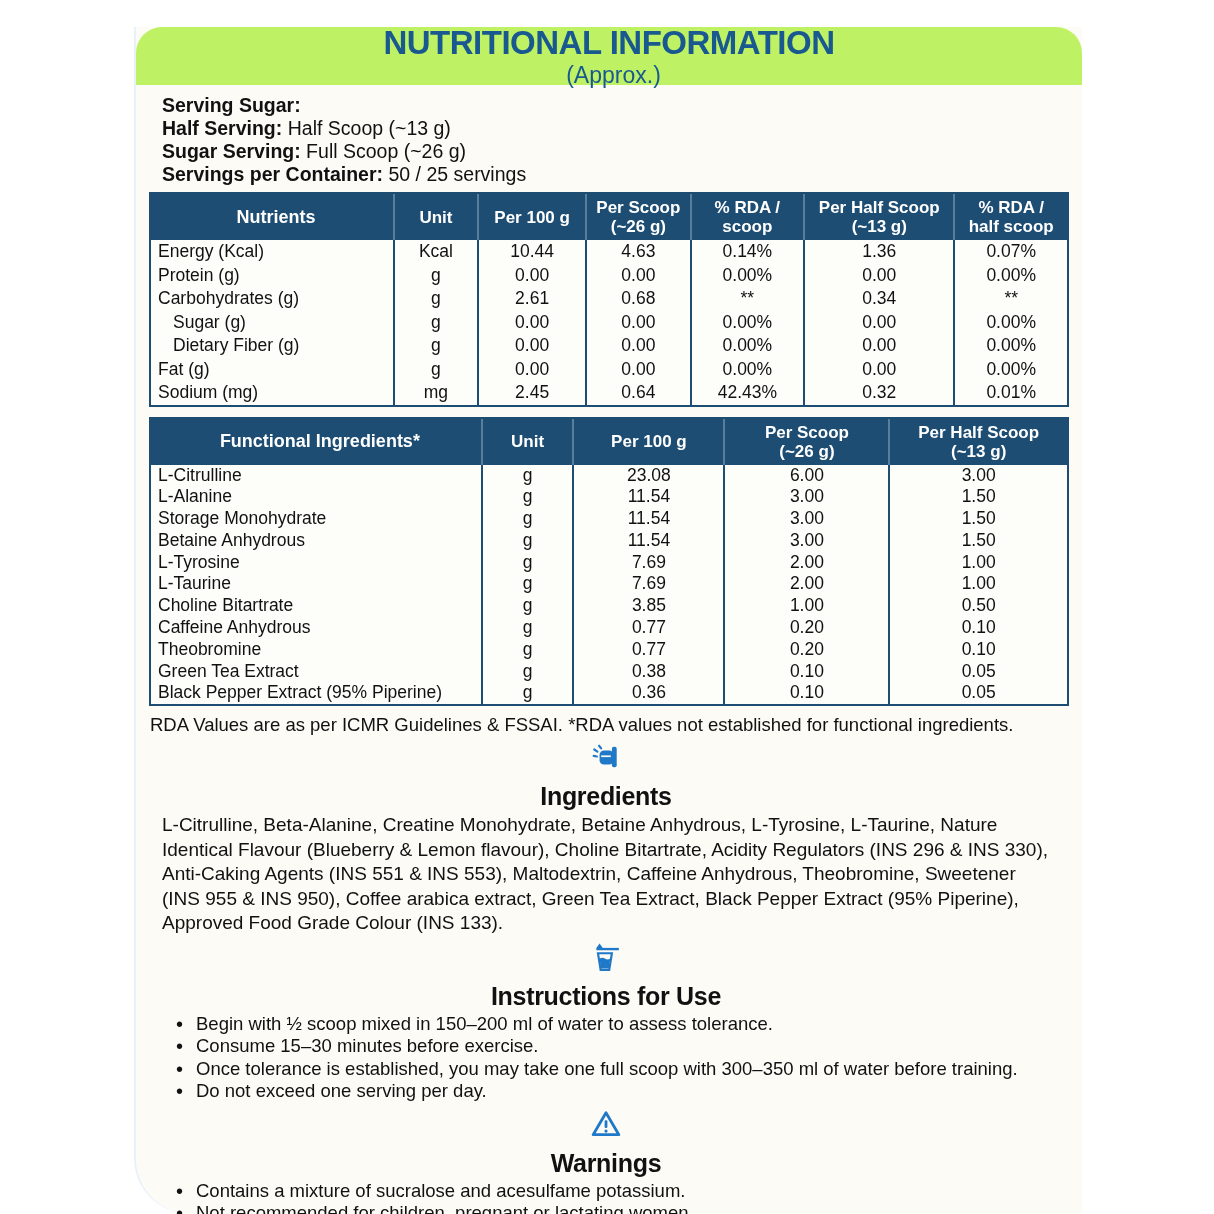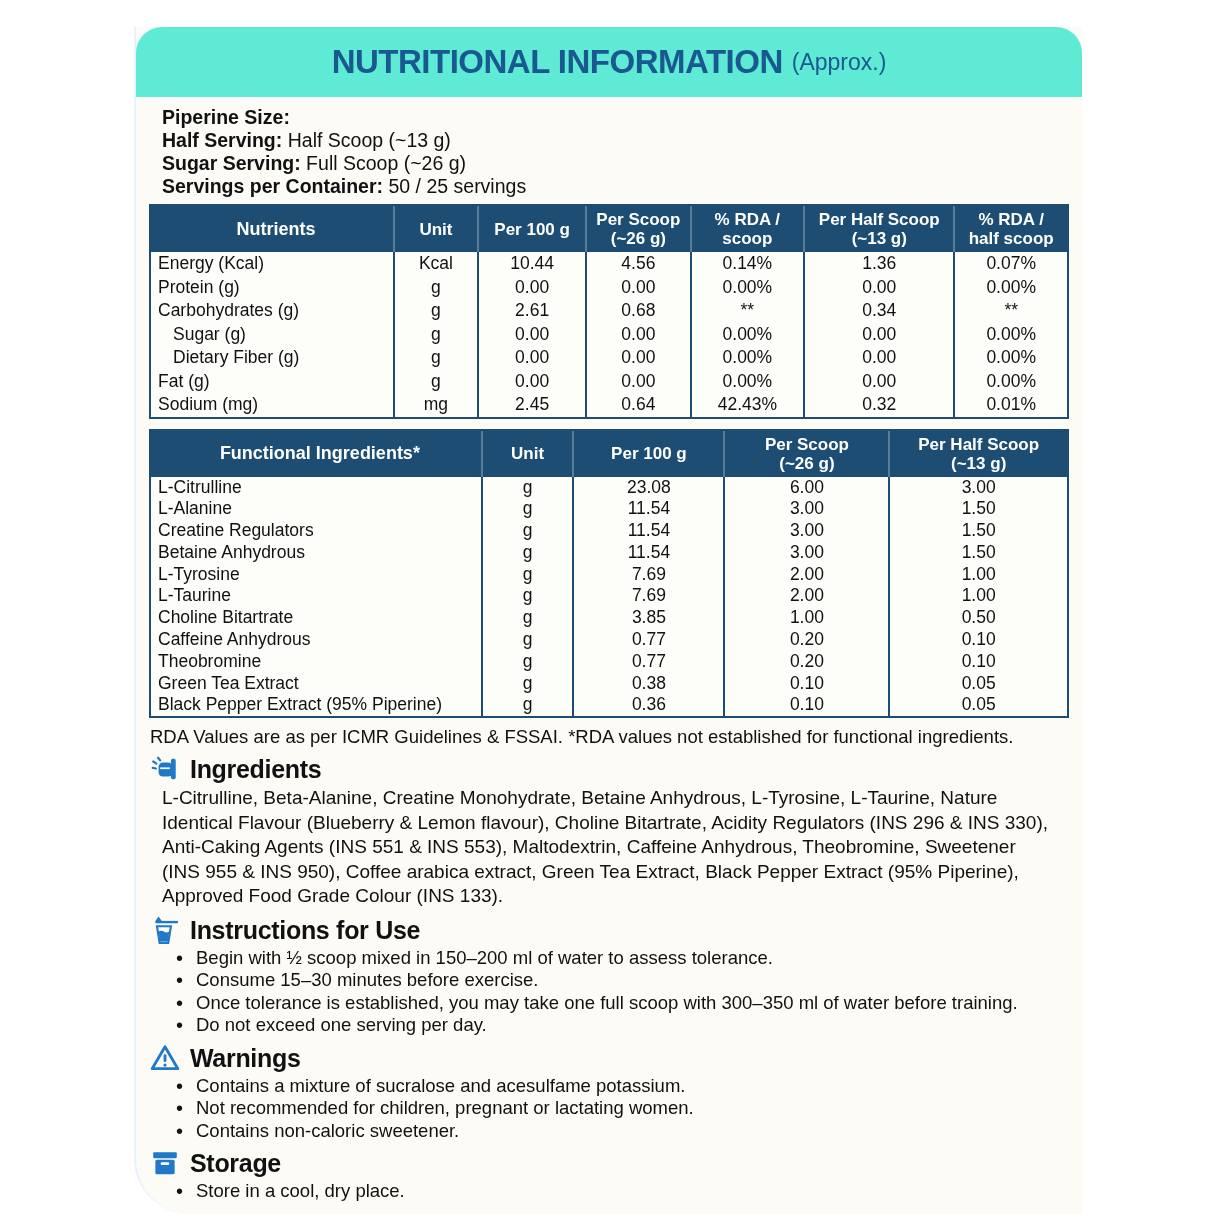--- a/index.html
+++ b/index.html
@@ -1,58 +1,58 @@
 <!DOCTYPE html>
 <html><head>
 <meta charset="utf-8">
 <style>
   html,body{margin:0;padding:0;background:#ffffff;width:1214px;height:1214px;overflow:hidden;
     font-family:"Liberation Sans", sans-serif;color:#111;}
   .card{position:absolute;left:134px;top:27px;width:946px;height:1187px;background:#fcfbf6;
     border-left:2px solid #e8f2fa;border-bottom-left-radius:56px;}
-  .title-band{background:#5eead4;border-radius:26px 26px 0 0;height:70px;display:flex;
-    align-items:center;justify-content:center;}
+  .title-band{background:#bef264;border-radius:26px 26px 0 0;height:58px;display:flex;
+    align-items:center;justify-content:center;flex-direction:column;}
   .title-band .t-main{font-weight:bold;font-size:33px;color:#19598f;letter-spacing:-0.5px;}
   .title-band .t-suffix{font-weight:normal;font-size:23px;color:#19598f;margin-left:9px;}
   .serving{margin:9px 24px 6px 26px;font-size:19.5px;line-height:23px;}
   .serving b{font-weight:bold;}
   .tbl-wrap{margin:0 13px;}
   table{width:100%;border-collapse:separate;border-spacing:0;border:2px solid #1d4d73;
     background:#fdfdfa;table-layout:fixed;}
   thead th{background:#1d4d73;color:#ffffff;font-weight:bold;font-size:17px;line-height:19px;
     text-align:center;vertical-align:middle;padding:4px 2px;border-left:2px solid #cfe0ee55;}
   thead th:first-child{text-align:center;padding-left:10px;border-left:none;font-size:18px;}
   td{font-size:17.5px;line-height:23.5px;text-align:center;padding:0 2px;
     border-left:2px solid #1d4d73;white-space:nowrap;overflow:hidden;}
   td:first-child{text-align:left;padding-left:7px;border-left:none;}
   td.indent{padding-left:22px;}
   .tbl-functional td{line-height:21.8px;}
   .gap{height:10px;}
   .note{margin:8px 13px 4px 14px;font-size:18.5px;}
   .section{margin:2px 20px 0 14px;}
-  .sec-head{display:flex;align-items:flex-end;gap:10px;margin:6px 0 2px 0;}
+  .sec-head{display:flex;align-items:center;gap:10px;margin:6px 0 2px 0;flex-direction:column;}
   .sec-head h2{font-size:25px;font-weight:bold;margin:0;letter-spacing:-0.3px;}
   .sec-head .icon{width:30px;height:30px;flex:0 0 30px;}
   .para{margin:2px 4px 4px 12px;font-size:19px;line-height:24.5px;}
   ul.bullets{margin:2px 0 6px 0;padding:0 0 0 46px;list-style:none;}
   ul.bullets li{font-size:18.5px;line-height:22.5px;position:relative;}
   ul.bullets li::before{content:"\2022";position:absolute;left:-20px;font-size:20px;}
 </style>
 </head>
 <body>
 
 <div class="card">
 
   <div class="title-band">
     <span class="t-main">NUTRITIONAL INFORMATION</span>
     <span class="t-suffix">(Approx.)</span>
   </div>
 
   <div class="serving">
-    <div><b>Piperine Size:</b></div>
+    <div><b>Serving Sugar:</b></div>
     <div><b>Half Serving:</b><span> Half Scoop (~13 g)</span></div>
     <div><b>Sugar Serving:</b><span> Full Scoop (~26 g)</span></div>
     <div><b>Servings per Container:</b><span> 50 / 25 servings</span></div>
   </div>
 
   <div class="tbl-wrap">
     <table class="tbl-nutrients">
       <colgroup>
         <col style="width:26.4%">
           <col style="width:9.2%">
@@ -83,21 +83,21 @@
             <div>% RDA /</div>
               <div>half scoop</div>
           </th>
         </tr>
       </thead>
       <tbody>
           <tr>
             <td>Energy (Kcal)</td>
             <td>Kcal</td>
             <td>10.44</td>
-            <td>4.56</td>
+            <td>4.63</td>
             <td>0.14%</td>
             <td>1.36</td>
             <td>0.07%</td>
           </tr>
           <tr>
             <td>Protein (g)</td>
             <td>g</td>
             <td>0.00</td>
             <td>0.00</td>
             <td>0.00%</td>
@@ -188,21 +188,21 @@
             <td>3.00</td>
           </tr>
           <tr>
             <td>L-Alanine</td>
             <td>g</td>
             <td>11.54</td>
             <td>3.00</td>
             <td>1.50</td>
           </tr>
           <tr>
-            <td>Creatine Regulators</td>
+            <td>Storage Monohydrate</td>
             <td>g</td>
             <td>11.54</td>
             <td>3.00</td>
             <td>1.50</td>
           </tr>
           <tr>
             <td>Betaine Anhydrous</td>
             <td>g</td>
             <td>11.54</td>
             <td>3.00</td>

